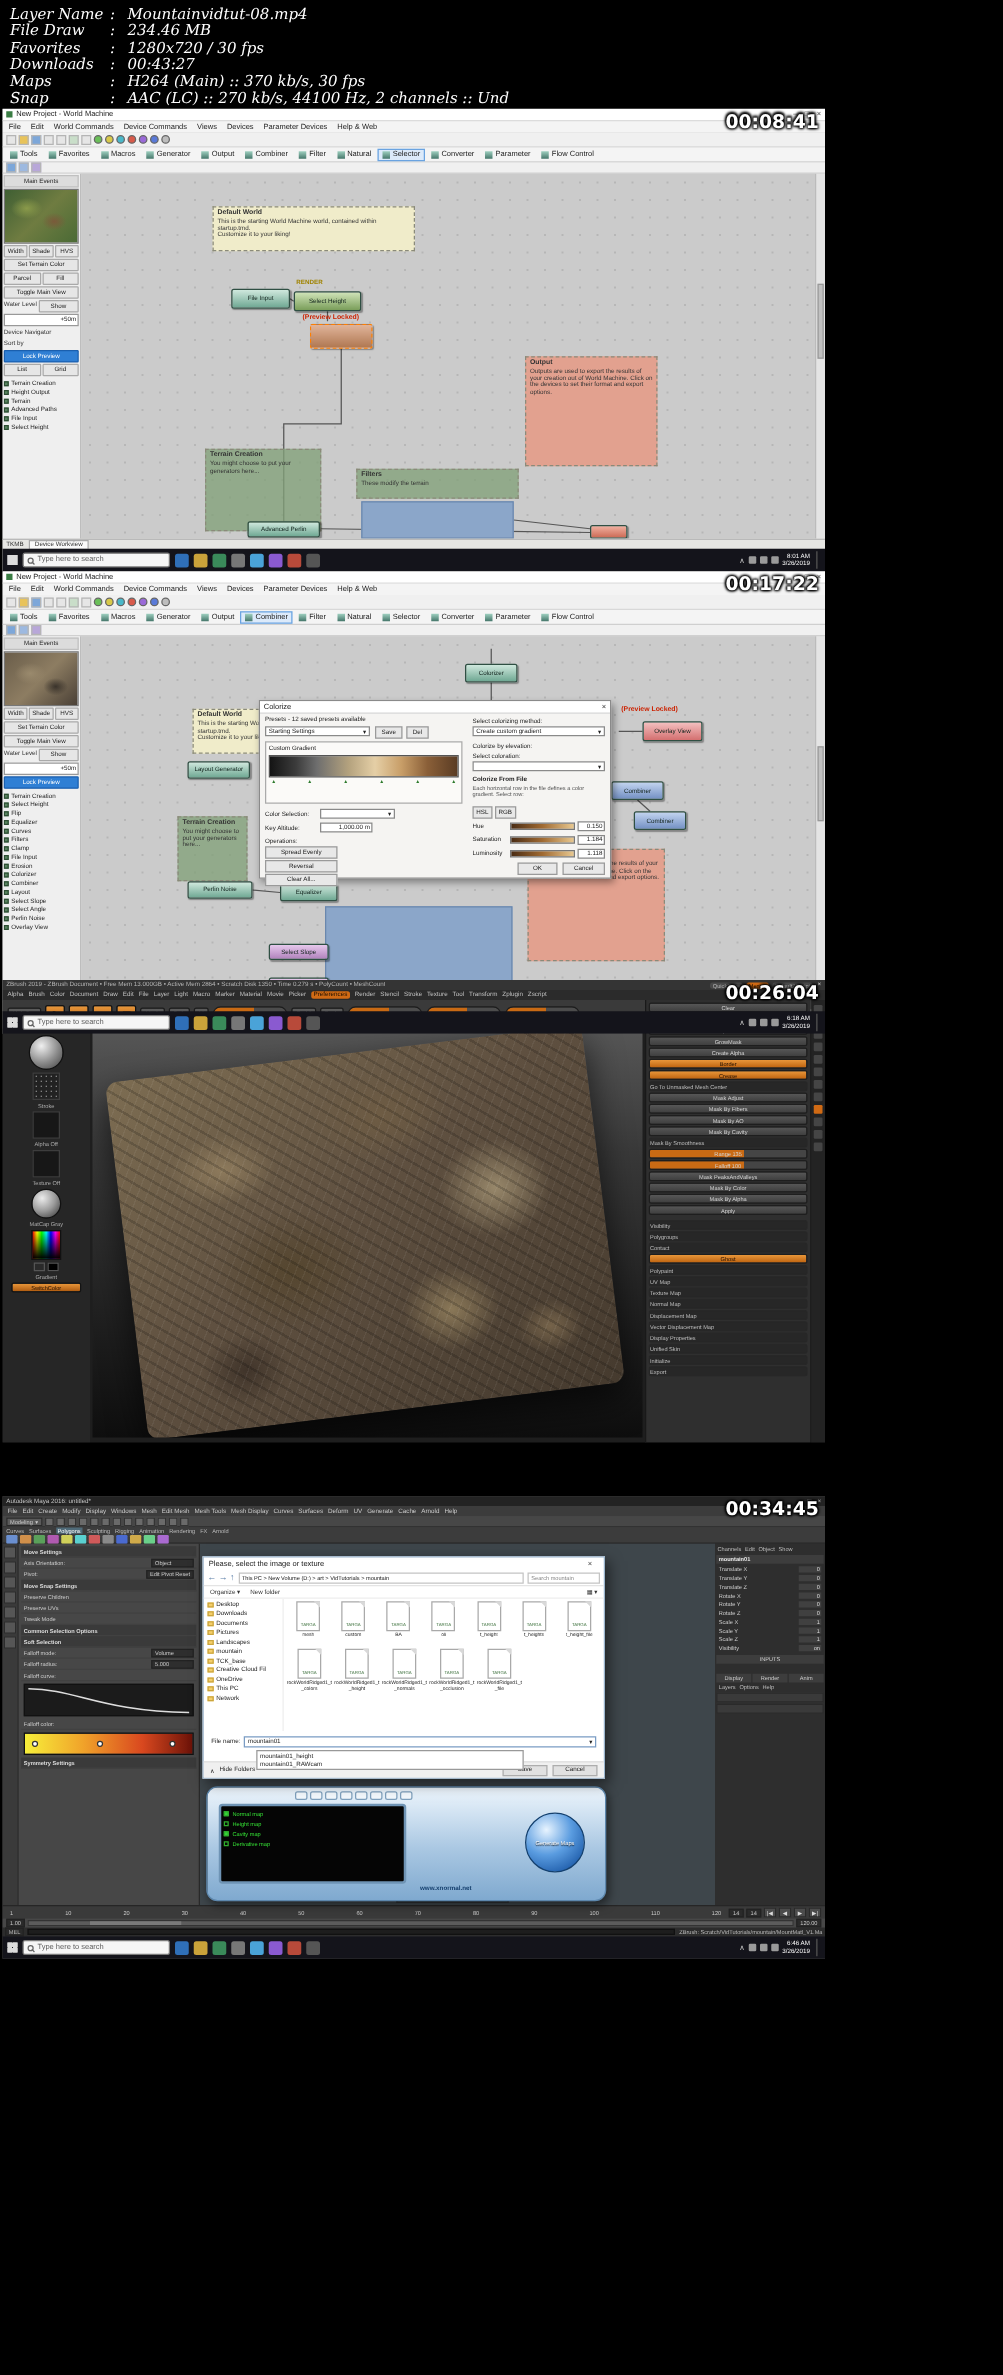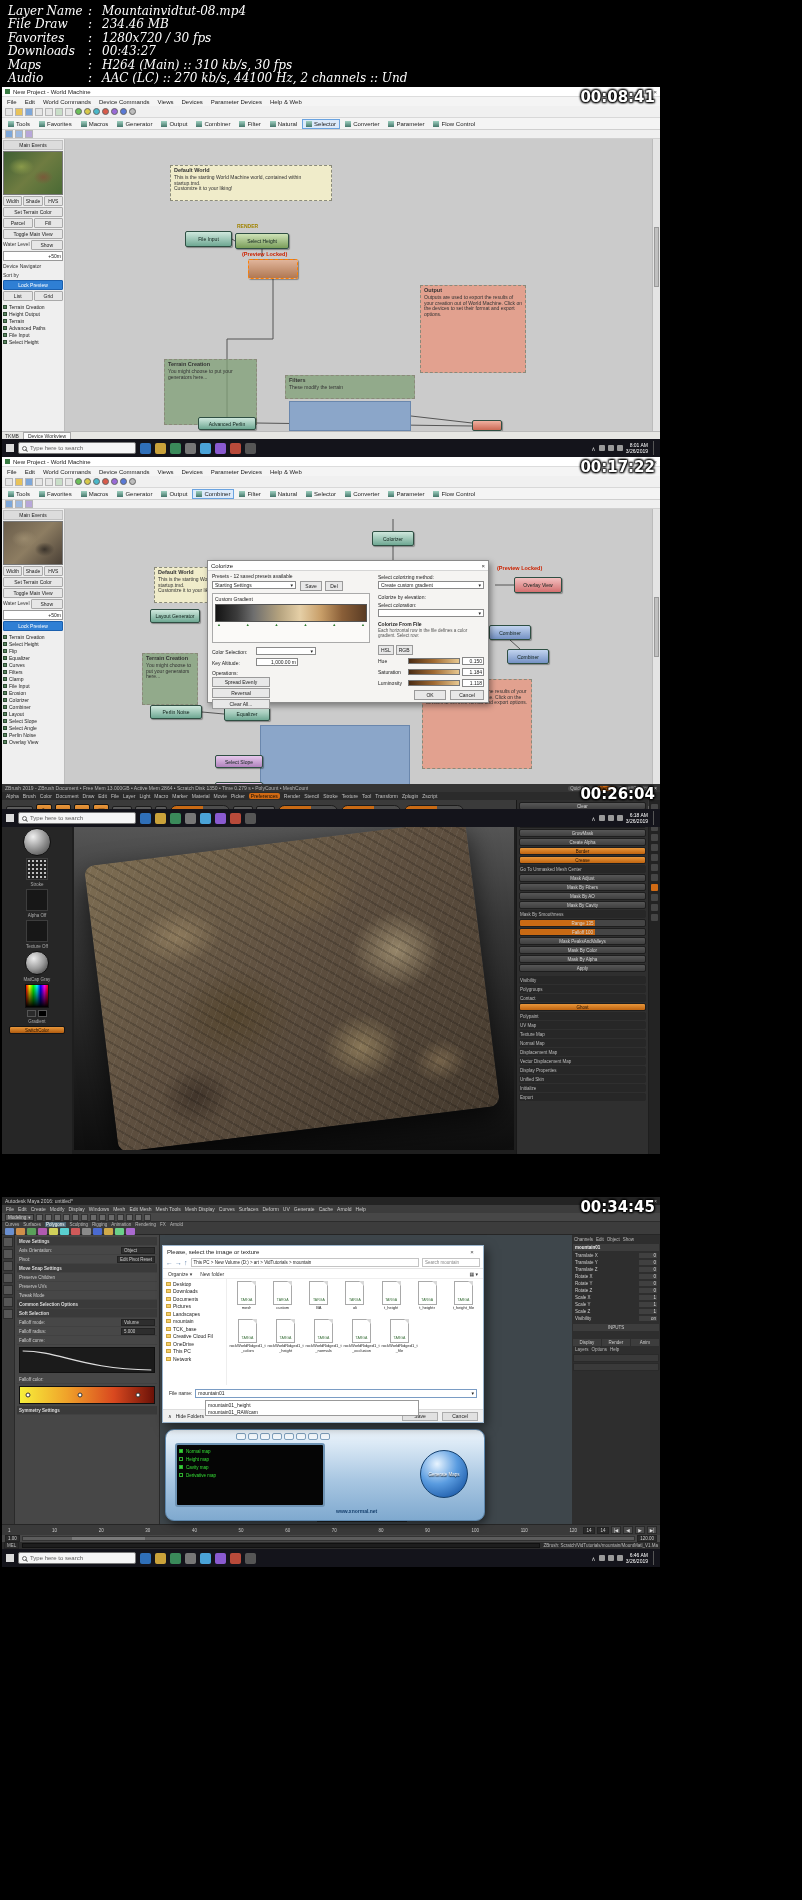--- a/index.html
+++ b/index.html
@@ -233,25 +233,25 @@
 
     <div class="fi-row">
       <span class="fi-l">Downloads</span>
       <span class="fi-c">:</span>
       <span class="fi-v">00:43:27</span>
     </div>
 
     <div class="fi-row">
       <span class="fi-l">Maps</span>
       <span class="fi-c">:</span>
-      <span class="fi-v">H264 (Main) :: 310 kb/s, 30 fps</span>
+      <span class="fi-v">H264 (Main) :: 370 kb/s, 30 fps</span>
     </div>
 
     <div class="fi-row">
-      <span class="fi-l">Audio</span>
+      <span class="fi-l">Snap</span>
       <span class="fi-c">:</span>
       <span class="fi-v">AAC (LC) :: 270 kb/s, 44100 Hz, 2 channels :: Und</span>
     </div>
   </div>
 
 <div class="frame wm" style="top:87px">
   <div class="ts-overlay">00:08:41</div>
   <div class="wm-title">
     <span class="wm-appicon"></span>
     <span>New Project - World Machine</span>

